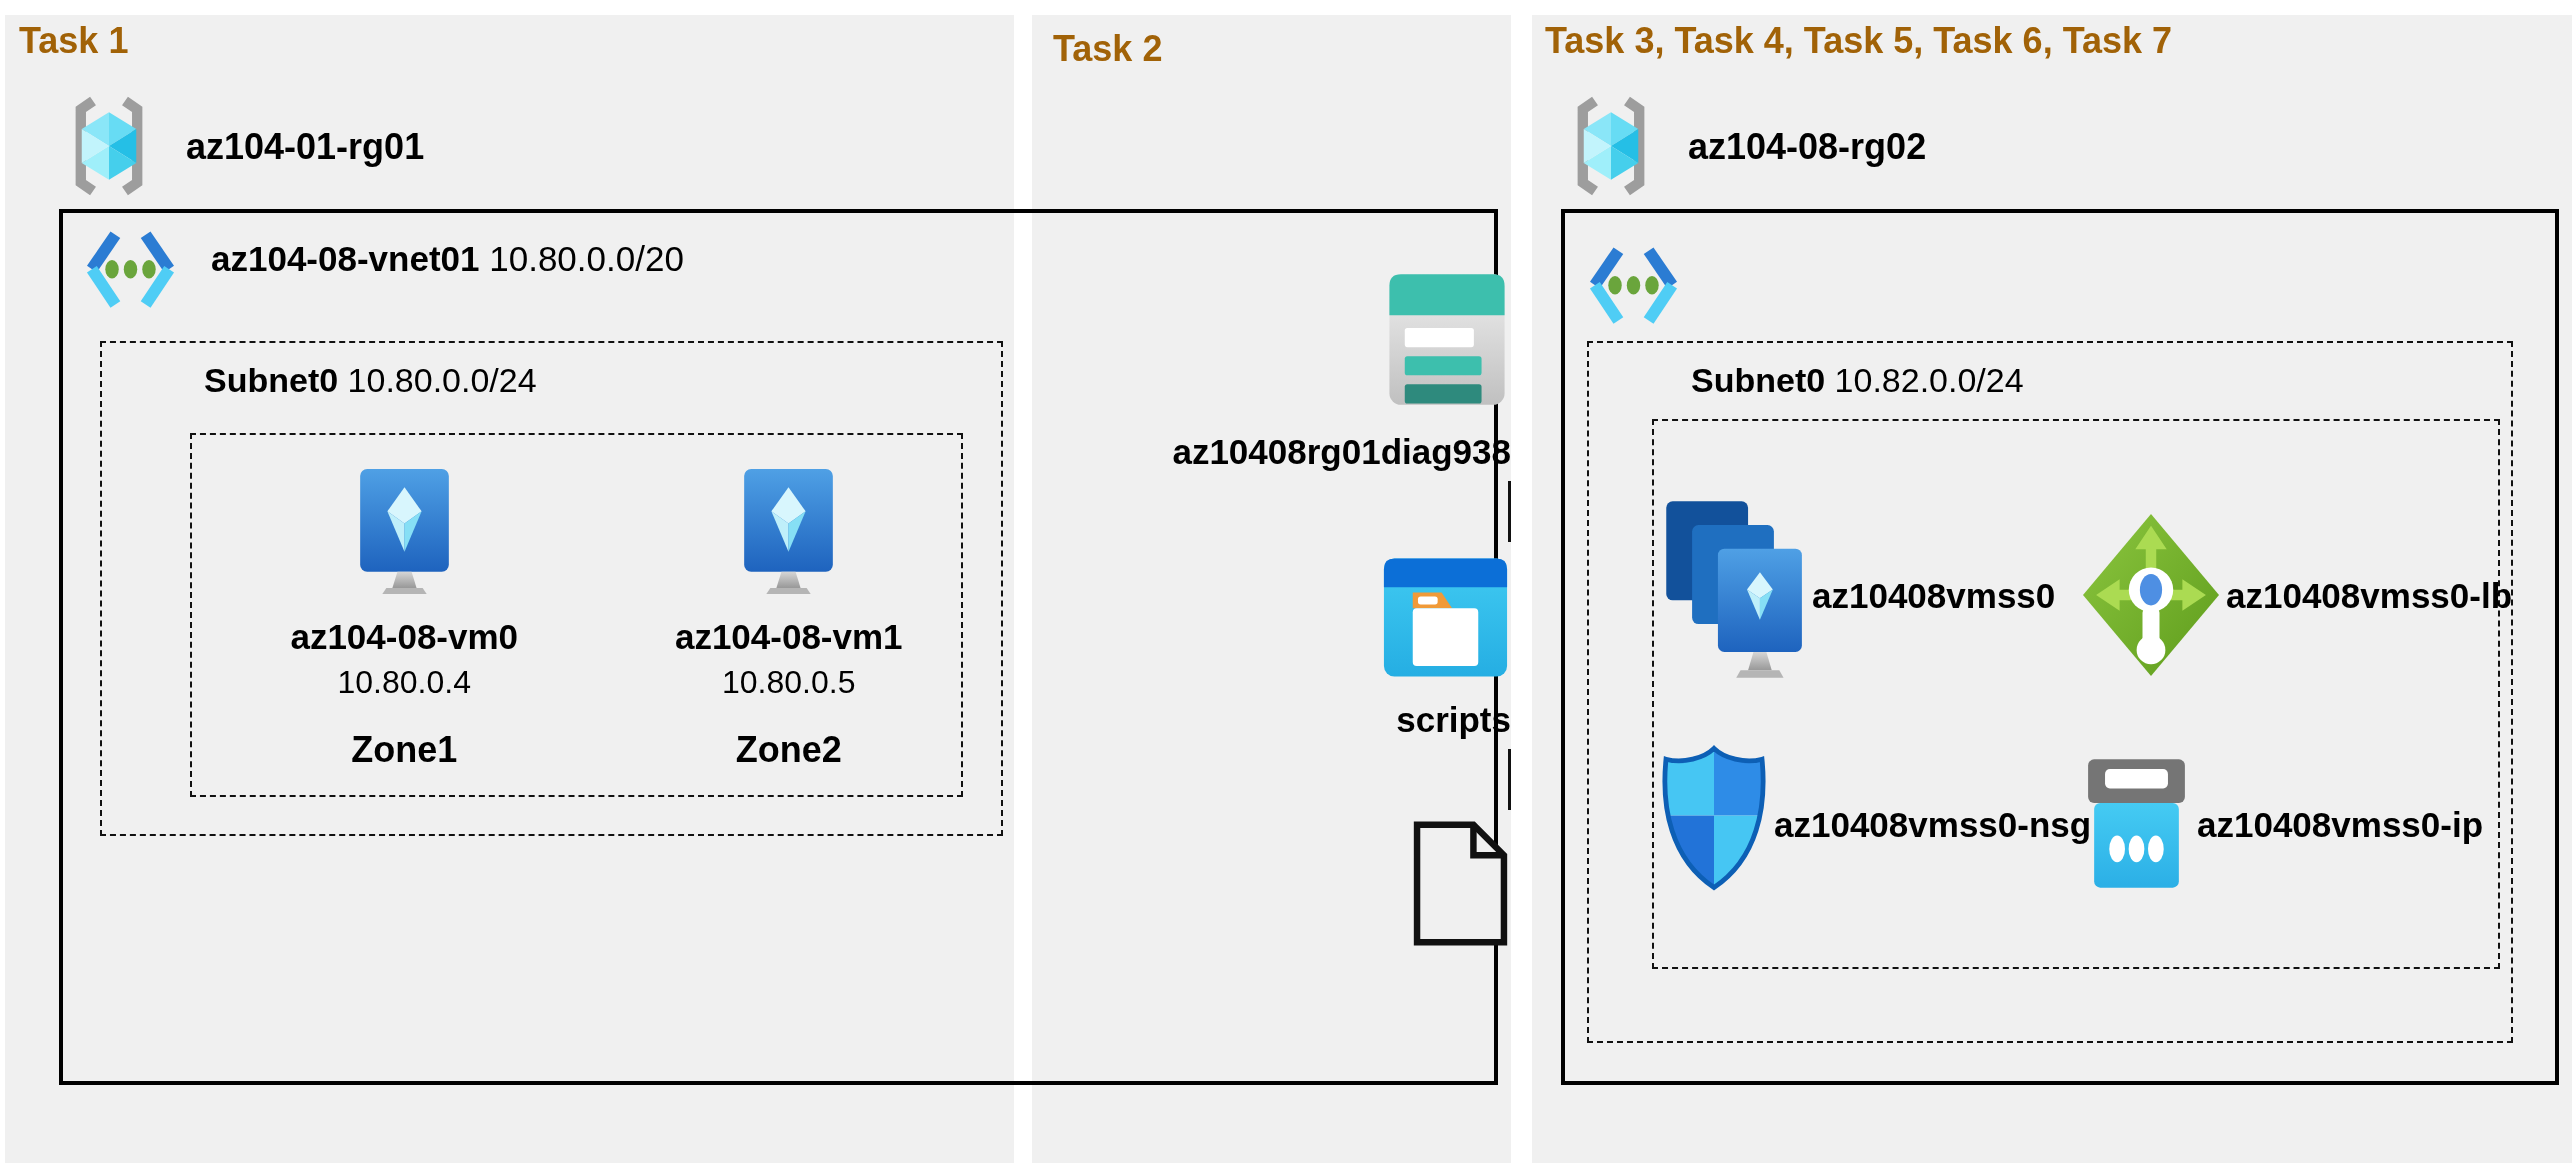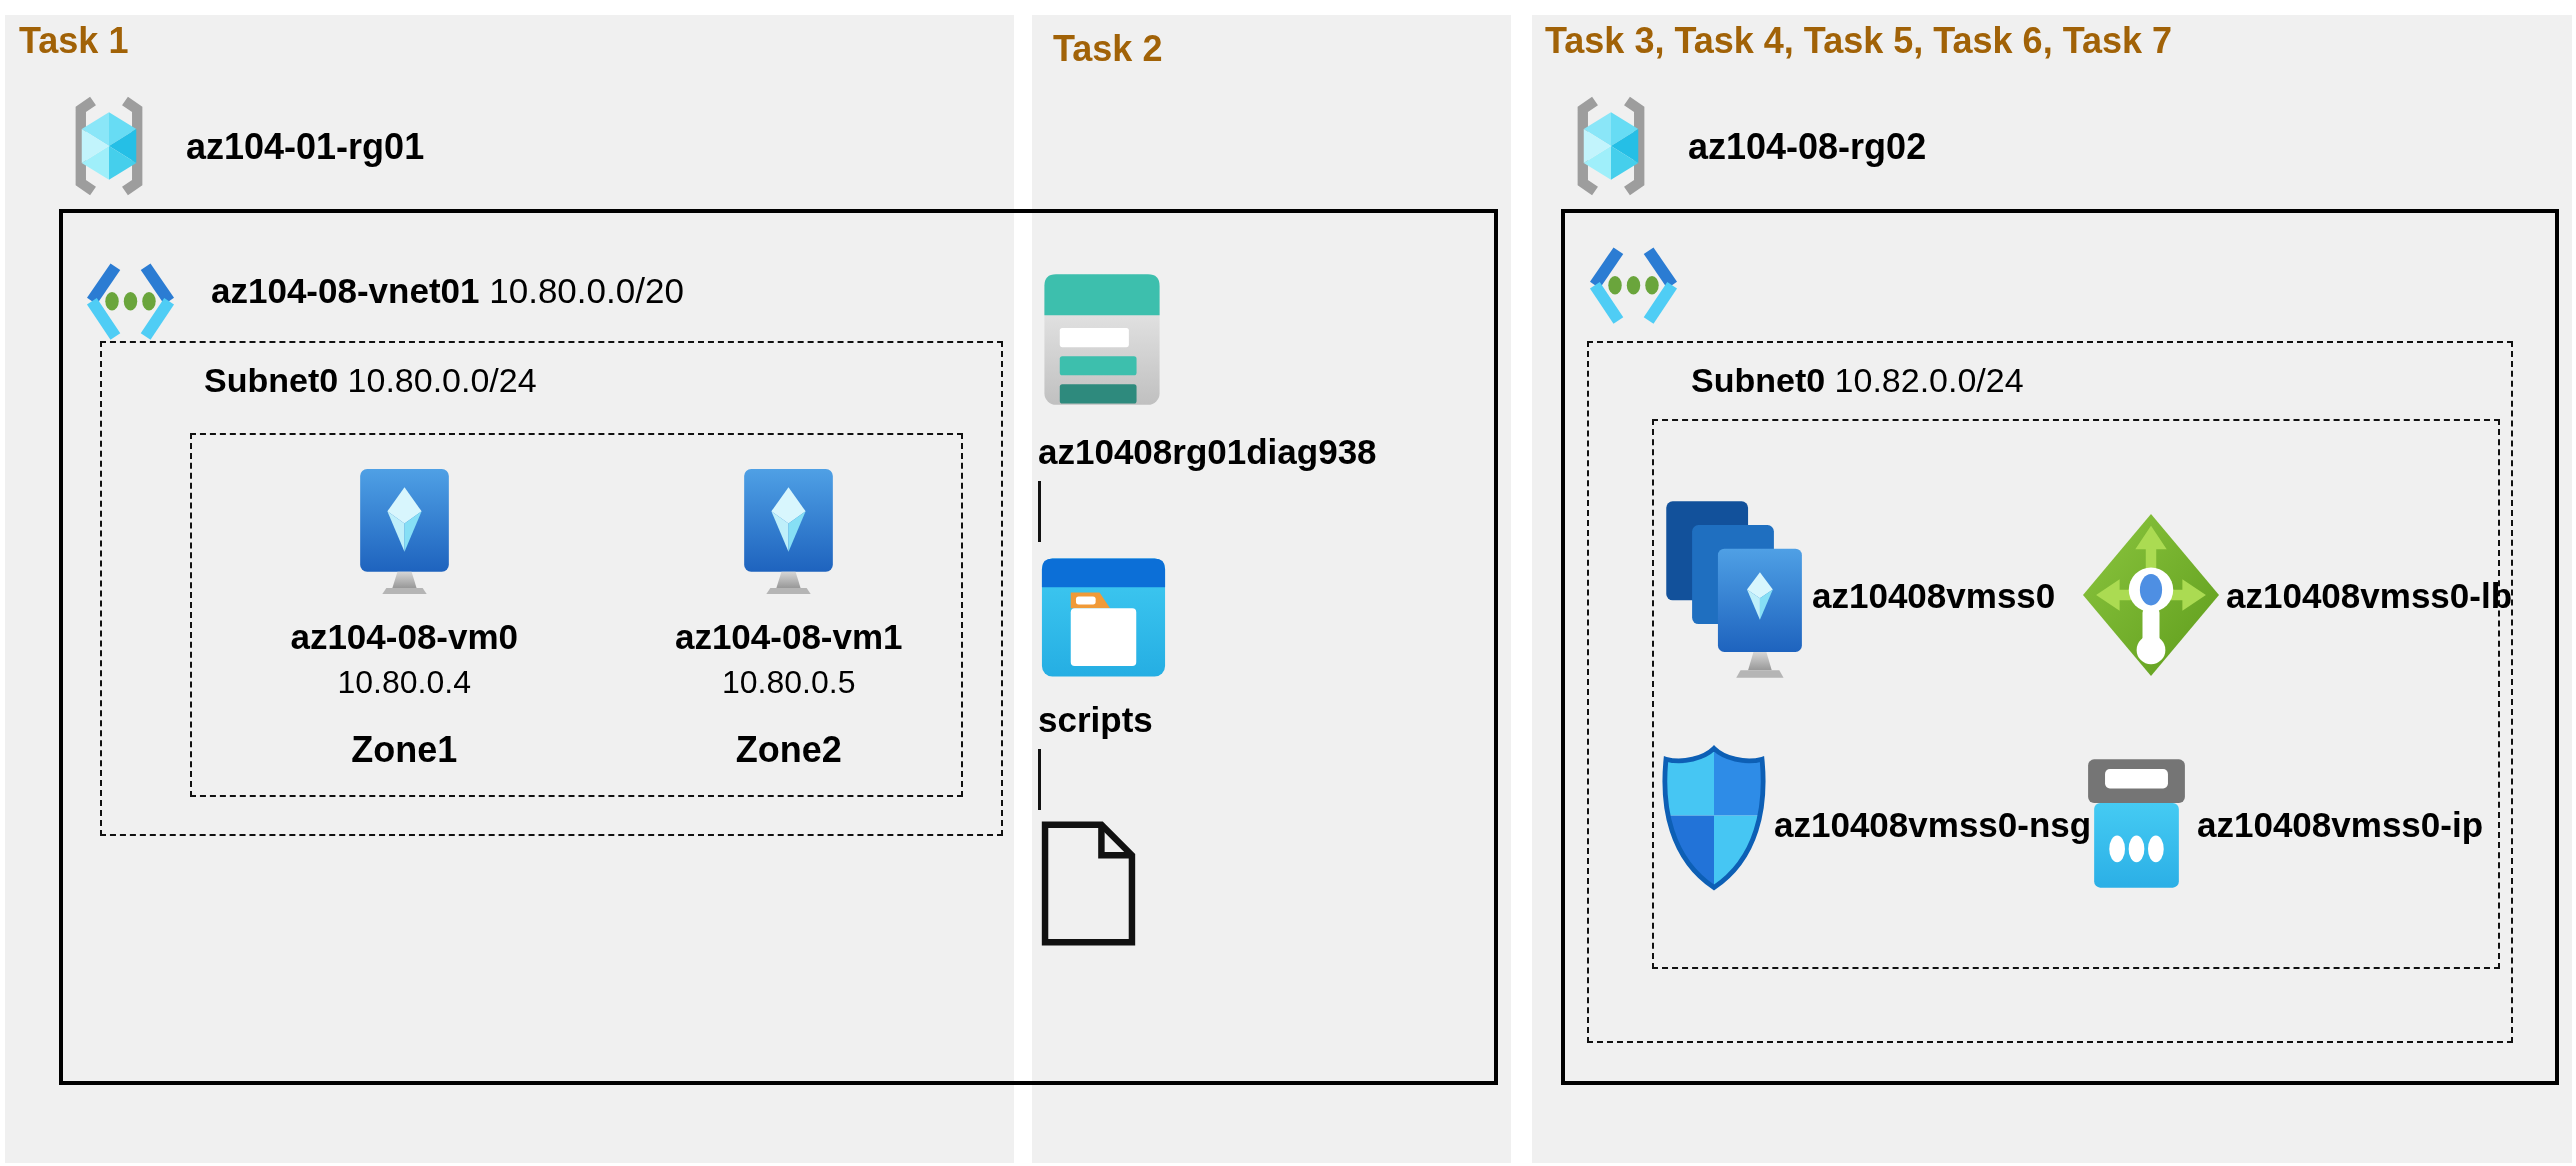--- a/index.html
+++ b/index.html
@@ -26,21 +26,21 @@
   .rg-row { position:absolute; display:flex; align-items:center; gap:30px; }
   #rg1 { left:62px;   top:94px; }
   #rg2 { left:1564px; top:94px; }
   .rg-label { font-size:36px; font-weight:700; white-space:nowrap; }
 
   .bigbox  { position:absolute; border:4px solid #000; }
   #box1 { left:59px;   top:209px; width:1439px; height:876px; }
   #box2 { left:1561px; top:209px; width:998px; height:876px; }
 
   .vnet-row { position:absolute; display:flex; gap:30px; }
-  #vnet1 { left:80px;  top:260px; }
+  #vnet1 { left:80px;  top:228px; }
   #vnet2 { left:1583px; top:244px; }
   .vnet-label { font-size:35px; margin-top:10.8px; white-space:nowrap; }
   .b { font-weight:700; }
 
   .subnet { position:absolute; border:2.7px dashed #111; }
   #subnet1 { left:100px;  top:341px; width:903px; height:495px;  }
   #subnet2 { left:1587px; top:341px; width:926px; height:702px; }
   .subnet-label { position:absolute; left:102px; top:17.5px; font-size:34px; white-space:nowrap; }
 
   .innerbox { position:absolute; border:2.7px dashed #111; }
@@ -53,21 +53,21 @@
   .icon-slot-tall  { height:187px; display:flex; align-items:flex-end; }
   .icon-slot-short { height:159px; display:flex; align-items:flex-end; }
   .cell-label { margin-top:19px; font-size:35px; font-weight:700; white-space:nowrap; }
 
   .vm-figure { display:flex; flex-direction:column; align-items:center;margin-left:40px; }
   .vm-name { margin-top:19px; font-size:35px; font-weight:700; white-space:nowrap; }
   .vm-ip   { margin-top:6.7px; font-size:32px; }
   .vm-zone { margin-top:28px; font-size:36px; font-weight:700; }
 
   #stack2 { position:absolute; left:1038px; top:264px; width:473px;
-            display:flex; flex-direction:column; align-items:flex-start; }
+            display:flex; flex-direction:column; align-items:flex-end; }
   .fig-label  { margin-top:15px; font-size:35px; font-weight:700; white-space:nowrap; }
   .fig-label-file { margin-top:17.5px; font-size:32px; font-weight:700; white-space:nowrap; }
   .connector { width:3.4px; height:61px; background:#111; margin:9.4px 0; }
 </style>
 </head>
 <body>
 
 <svg width="0" height="0" style="position:absolute">
   <defs>
     <linearGradient id="gMon" x1="0" y1="0" x2="0" y2="1">

